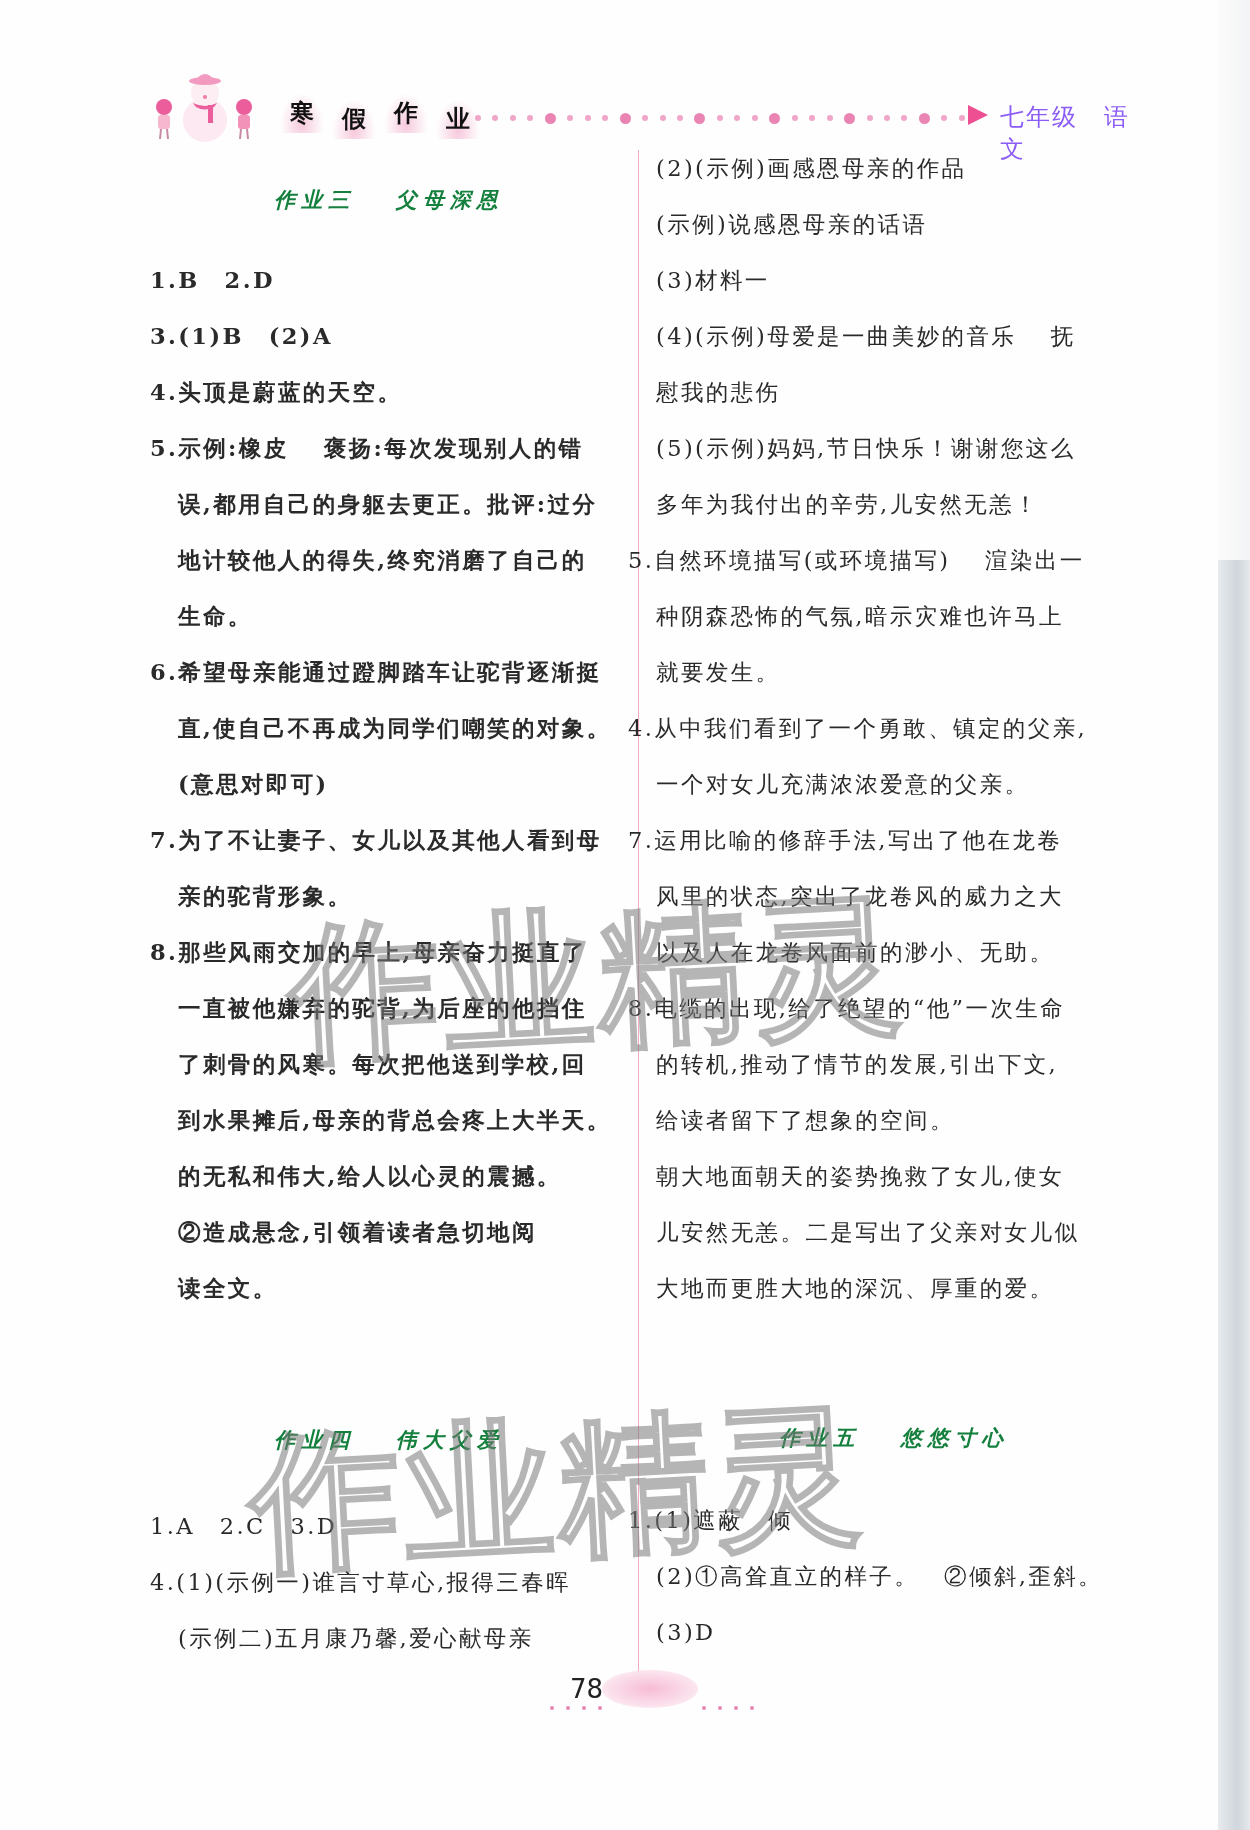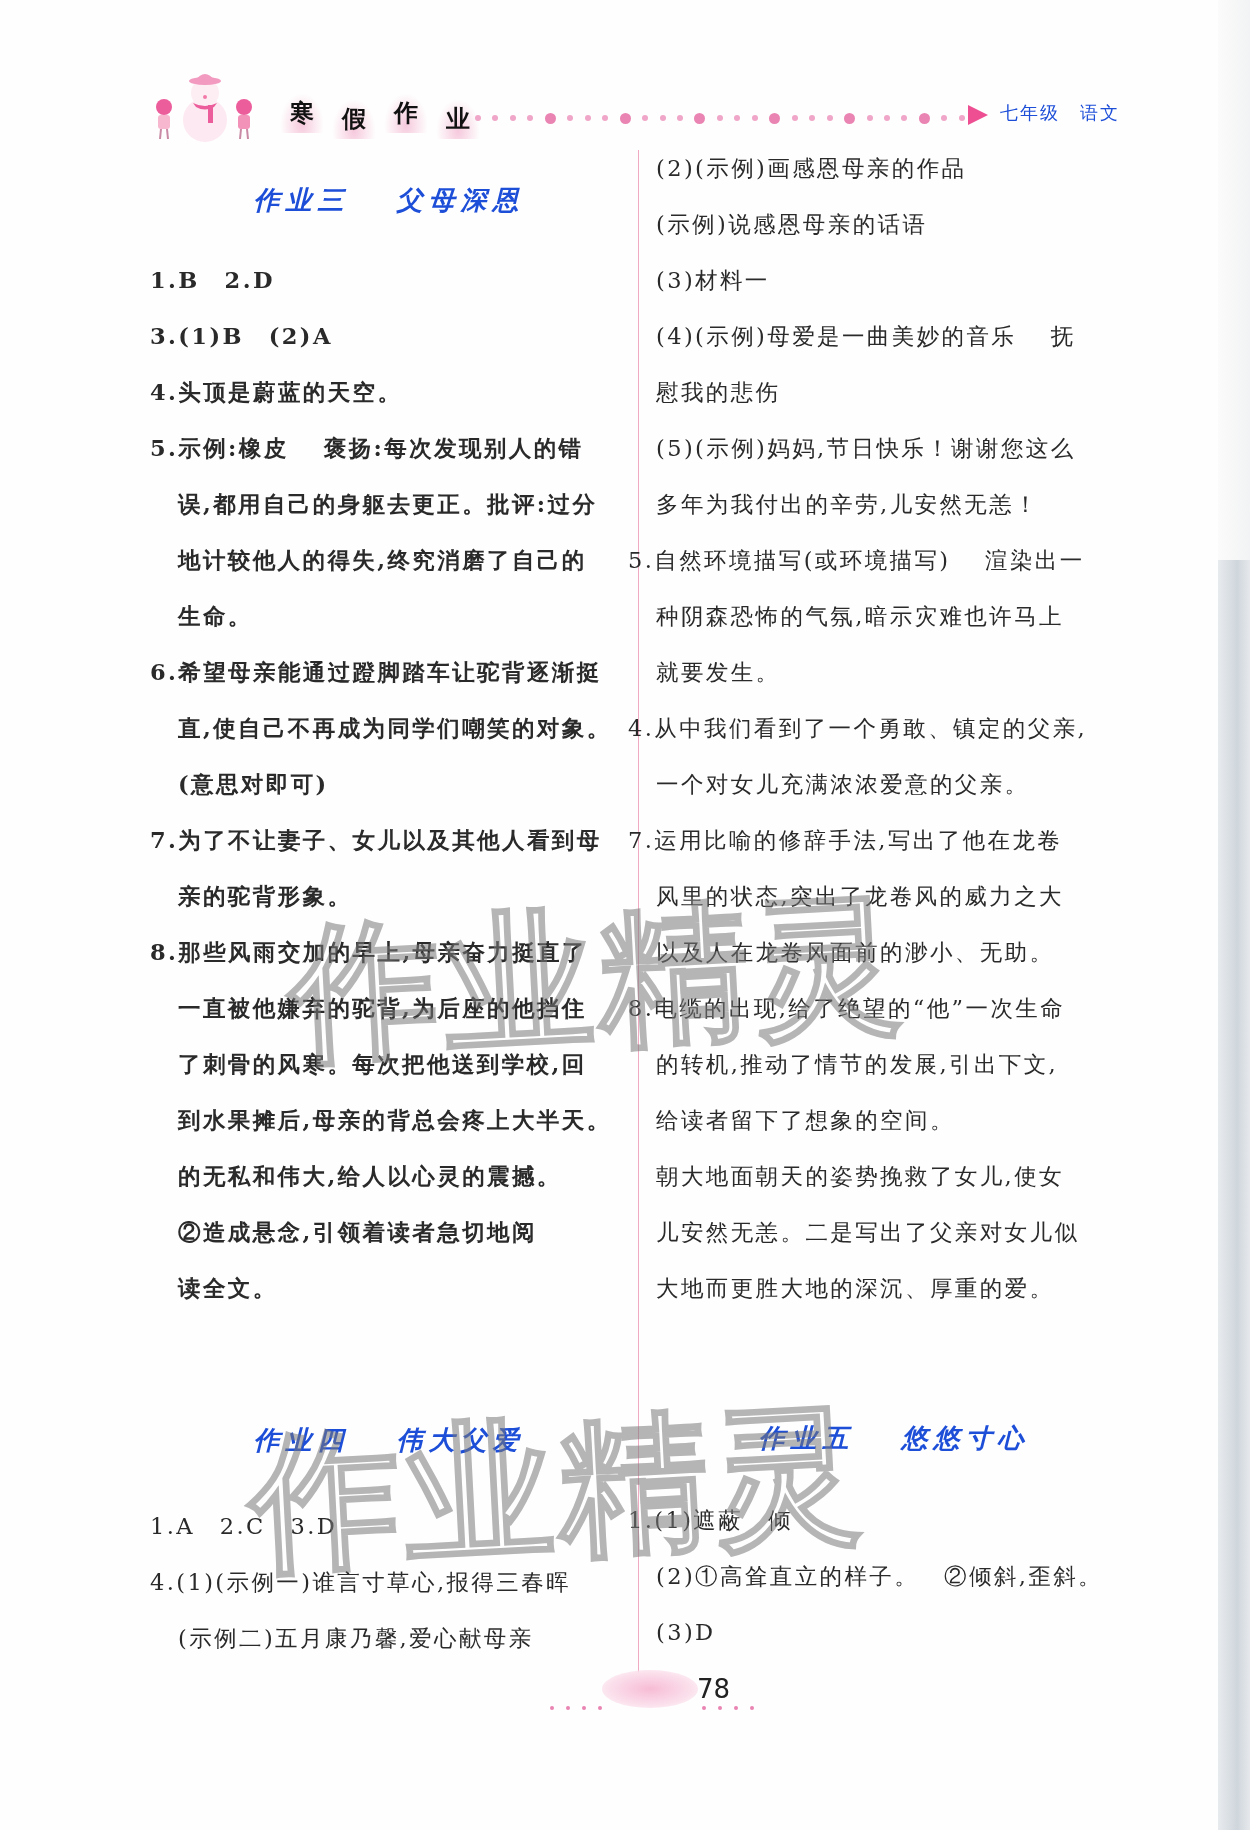--- a/index.html
+++ b/index.html
@@ -33,32 +33,32 @@
     background:radial-gradient(ellipse at 50% 80%, #f6c9dc 0%, rgba(255,255,255,0) 70%);
   }
   .brand-char:nth-child(odd){ margin-top:0; }
   .brand-char:nth-child(even){ margin-top:6px; }
   .dots { position:absolute; left:335px; top:57px; width:490px; height:12px;
     display:flex; align-items:center; justify-content:space-between; }
   .dot { width:6px; height:6px; border-radius:50%; background:#f0a6c8; }
   .dot.big { width:11px; height:11px; background:#ea84b2; }
   .arrow { position:absolute; left:828px; top:50px; width:0; height:0;
     border-top:10px solid transparent; border-bottom:10px solid transparent; border-left:20px solid #ee4f93; }
-  .grade { position:absolute; left:860px; top:46px; font-size:18px; letter-spacing:2px; color:#1d4ed8;font-family:Liberation Mono, monospace; }
+  .grade { position:absolute; left:860px; top:46px; font-size:24px; letter-spacing:2px; color:#8b5cf6;font-family:Liberation Mono, monospace; }
 
   
   .divider { position:absolute; left:638px; top:150px; width:1px; height:1525px; background:#f1aac4; }
   .col { position:absolute; font-size:22.5px; line-height:56px; letter-spacing:2.4px; }
   .col.left { left:150px; top:252px; width:478px;font-weight:bold; }
   .col.right { left:656px; top:140px; width:476px; }
   .line { white-space:nowrap; height:56px; }
   .indent { padding-left:28px; }
   .heading {
     font-family:"DejaVu Sans","Liberation Sans",sans-serif; font-weight:bold; font-style:italic;
-    font-size:26px; letter-spacing:6px; text-align:center; height:56px; line-height:56px; color:#1d4ed8;
+    font-size:21px; letter-spacing:6px; text-align:center; height:56px; line-height:56px; color:#15803d;
   }
   .h1 { position:absolute; left:150px; top:172px; width:478px; }
   .h2 { position:absolute; left:150px; top:1412px; width:478px; }
   .h3 { position:absolute; left:656px; top:1410px; width:476px; }
   .col.left2 { left:150px; top:1498px; width:478px; }
   .col.right2 { left:656px; top:1492px; width:476px; }
 
   
   .watermark {
     position:absolute; font-family:"DejaVu Sans","Liberation Sans",sans-serif; font-weight:bold;
@@ -66,21 +66,21 @@
     -webkit-text-stroke:2px rgba(120,120,120,0.55); pointer-events:none;
     transform:rotate(-3deg);
   }
   .wm1 { left:290px; top:880px; }
   .wm2 { left:250px; top:1390px; }
 
   
   .pagenum { position:absolute; left:570px; top:1660px; width:160px; height:60px; }
   .pagenum-bg { position:absolute; left:32px; top:10px; width:96px; height:38px; border-radius:50%;
     background:radial-gradient(ellipse at 50% 50%, #f7bcd4 0%, #fbe0ec 60%, rgba(255,255,255,0) 100%); }
-  .pagenum-text { position:absolute; left:0; width:160px; top:14px; text-align:right;
+  .pagenum-text { position:absolute; left:0; width:160px; top:14px; text-align:left;
     font-family:"DejaVu Sans","Liberation Sans",sans-serif; font-size:26px; color:#222; }
   .pn-dots { position:absolute; top:46px; height:6px; display:flex; gap:12px; }
   .pn-dots span { width:4px; height:4px; border-radius:50%; background:#ea84b2; }
 </style>
 </head>
 <body>
 
 <div class="page"></div>
 <div class="page-edge"></div>
 <div class="page-edge-top"></div>

